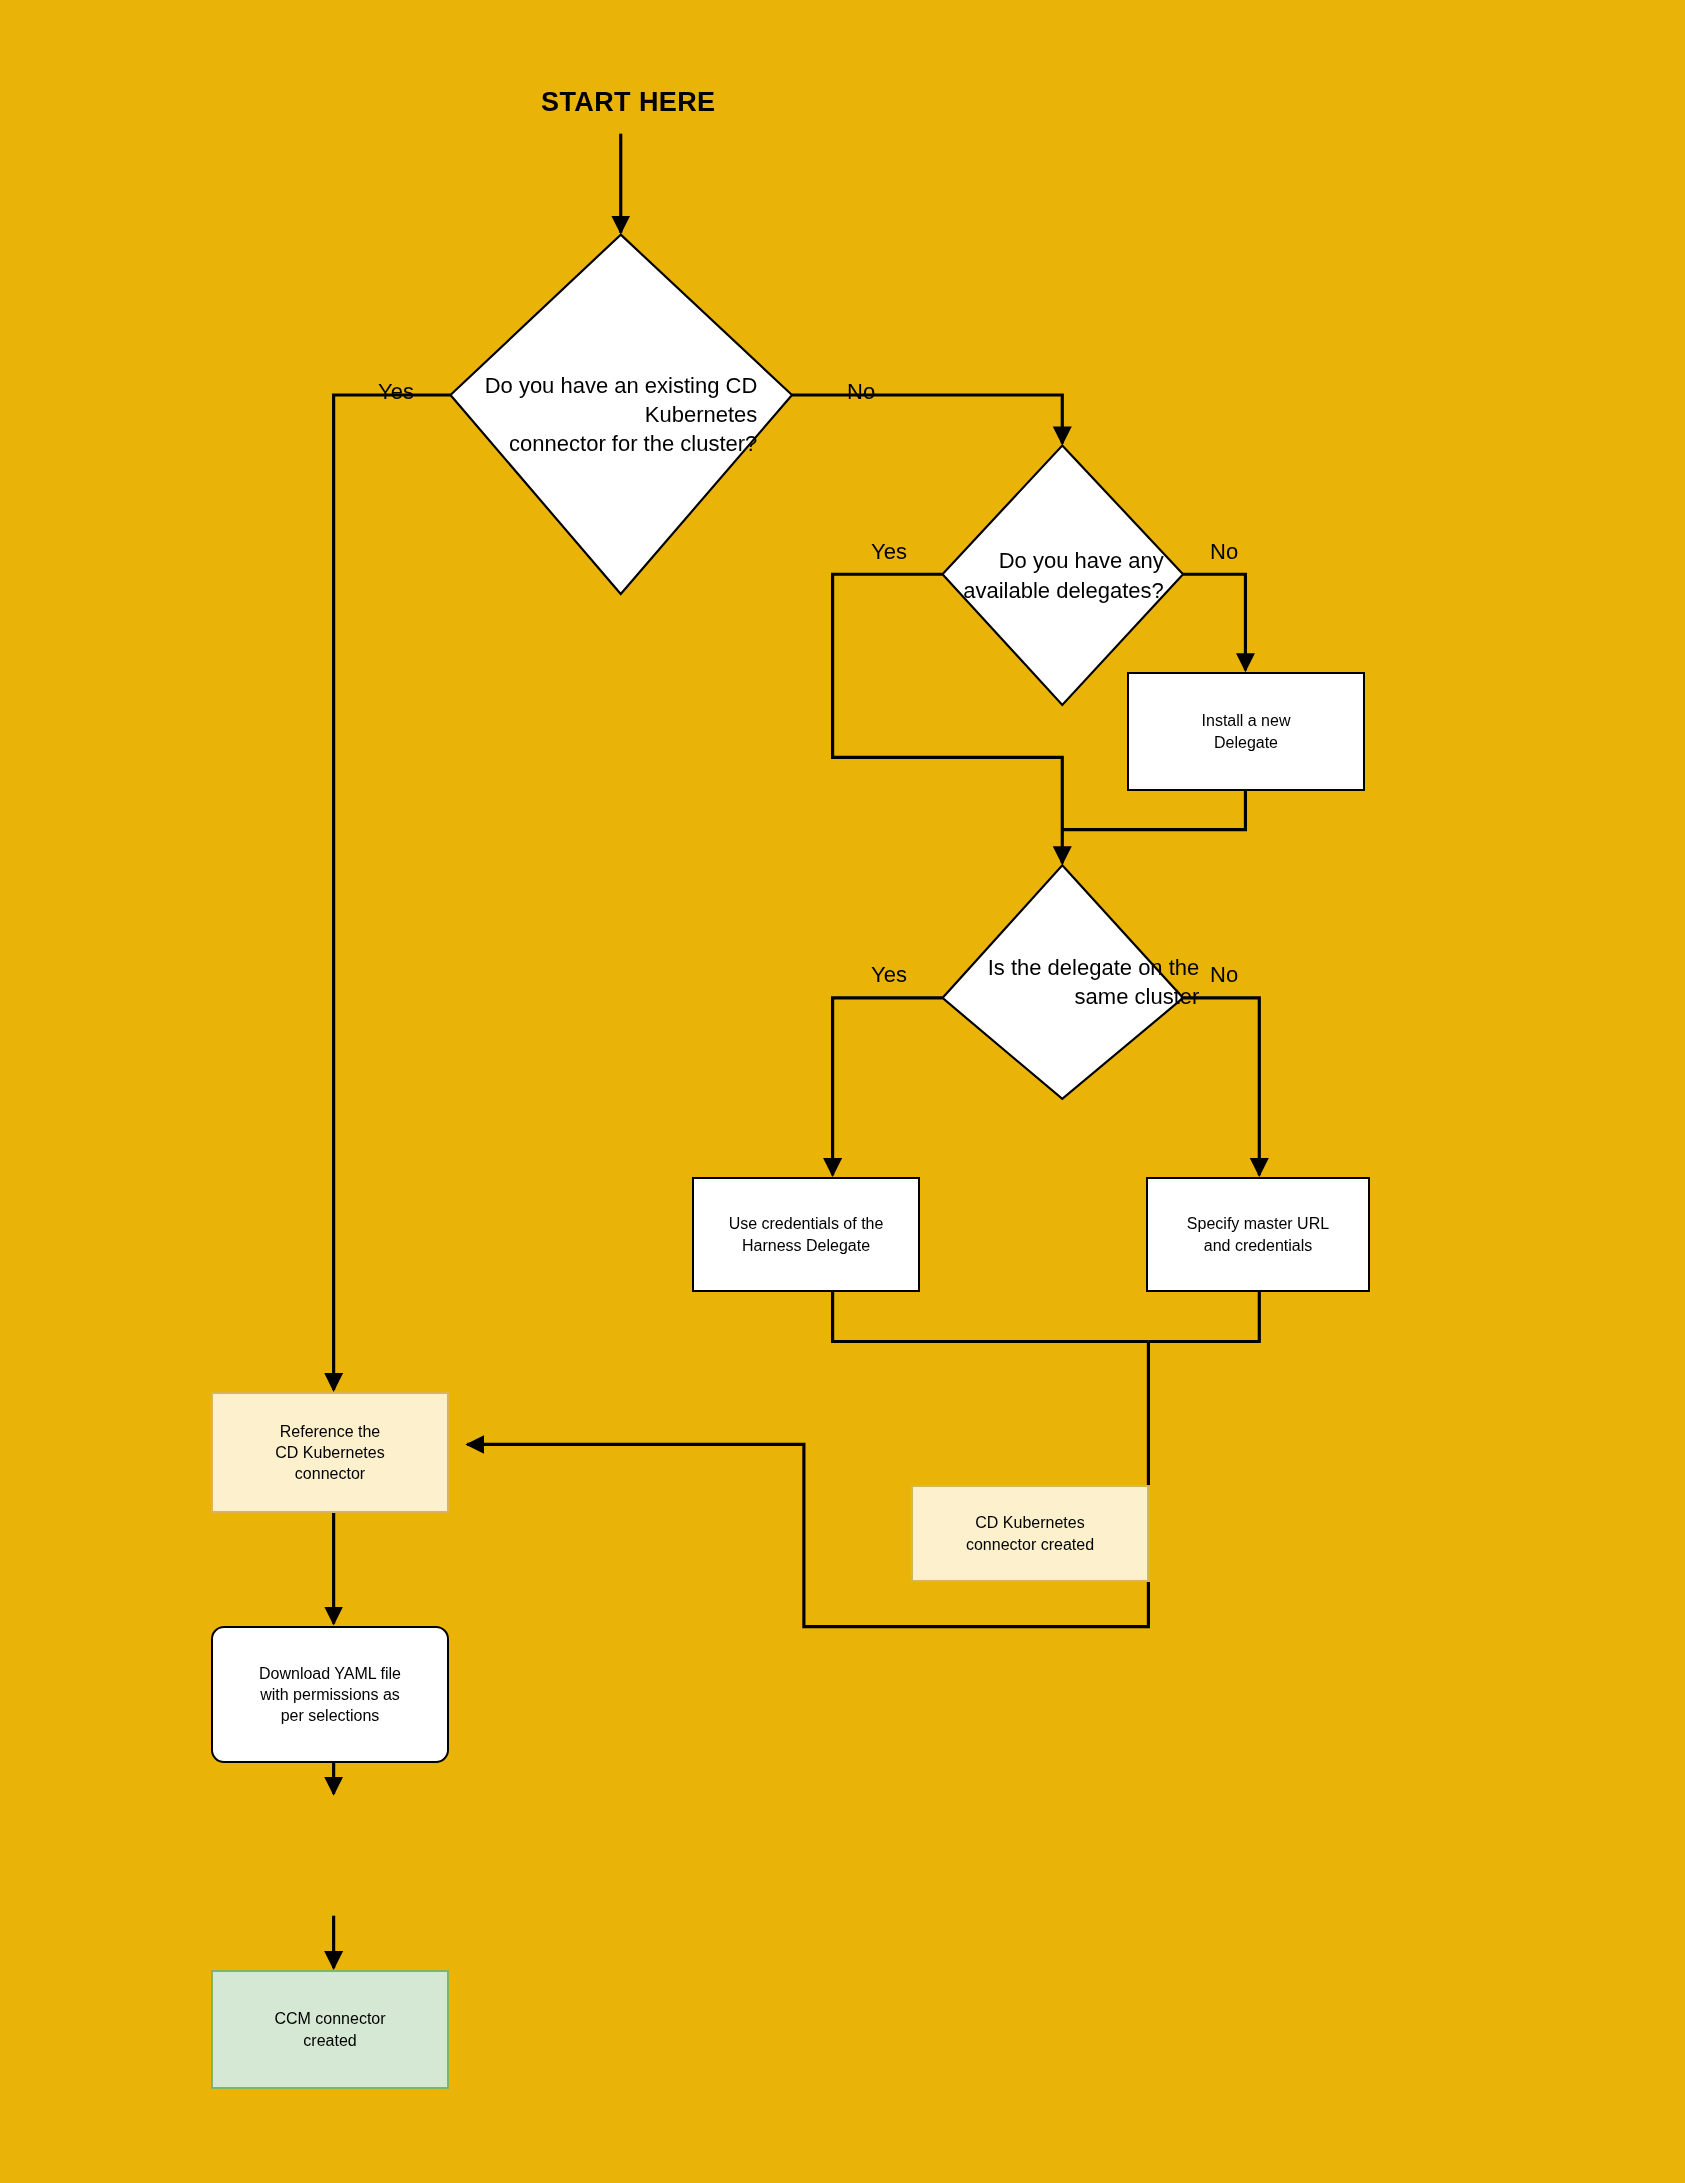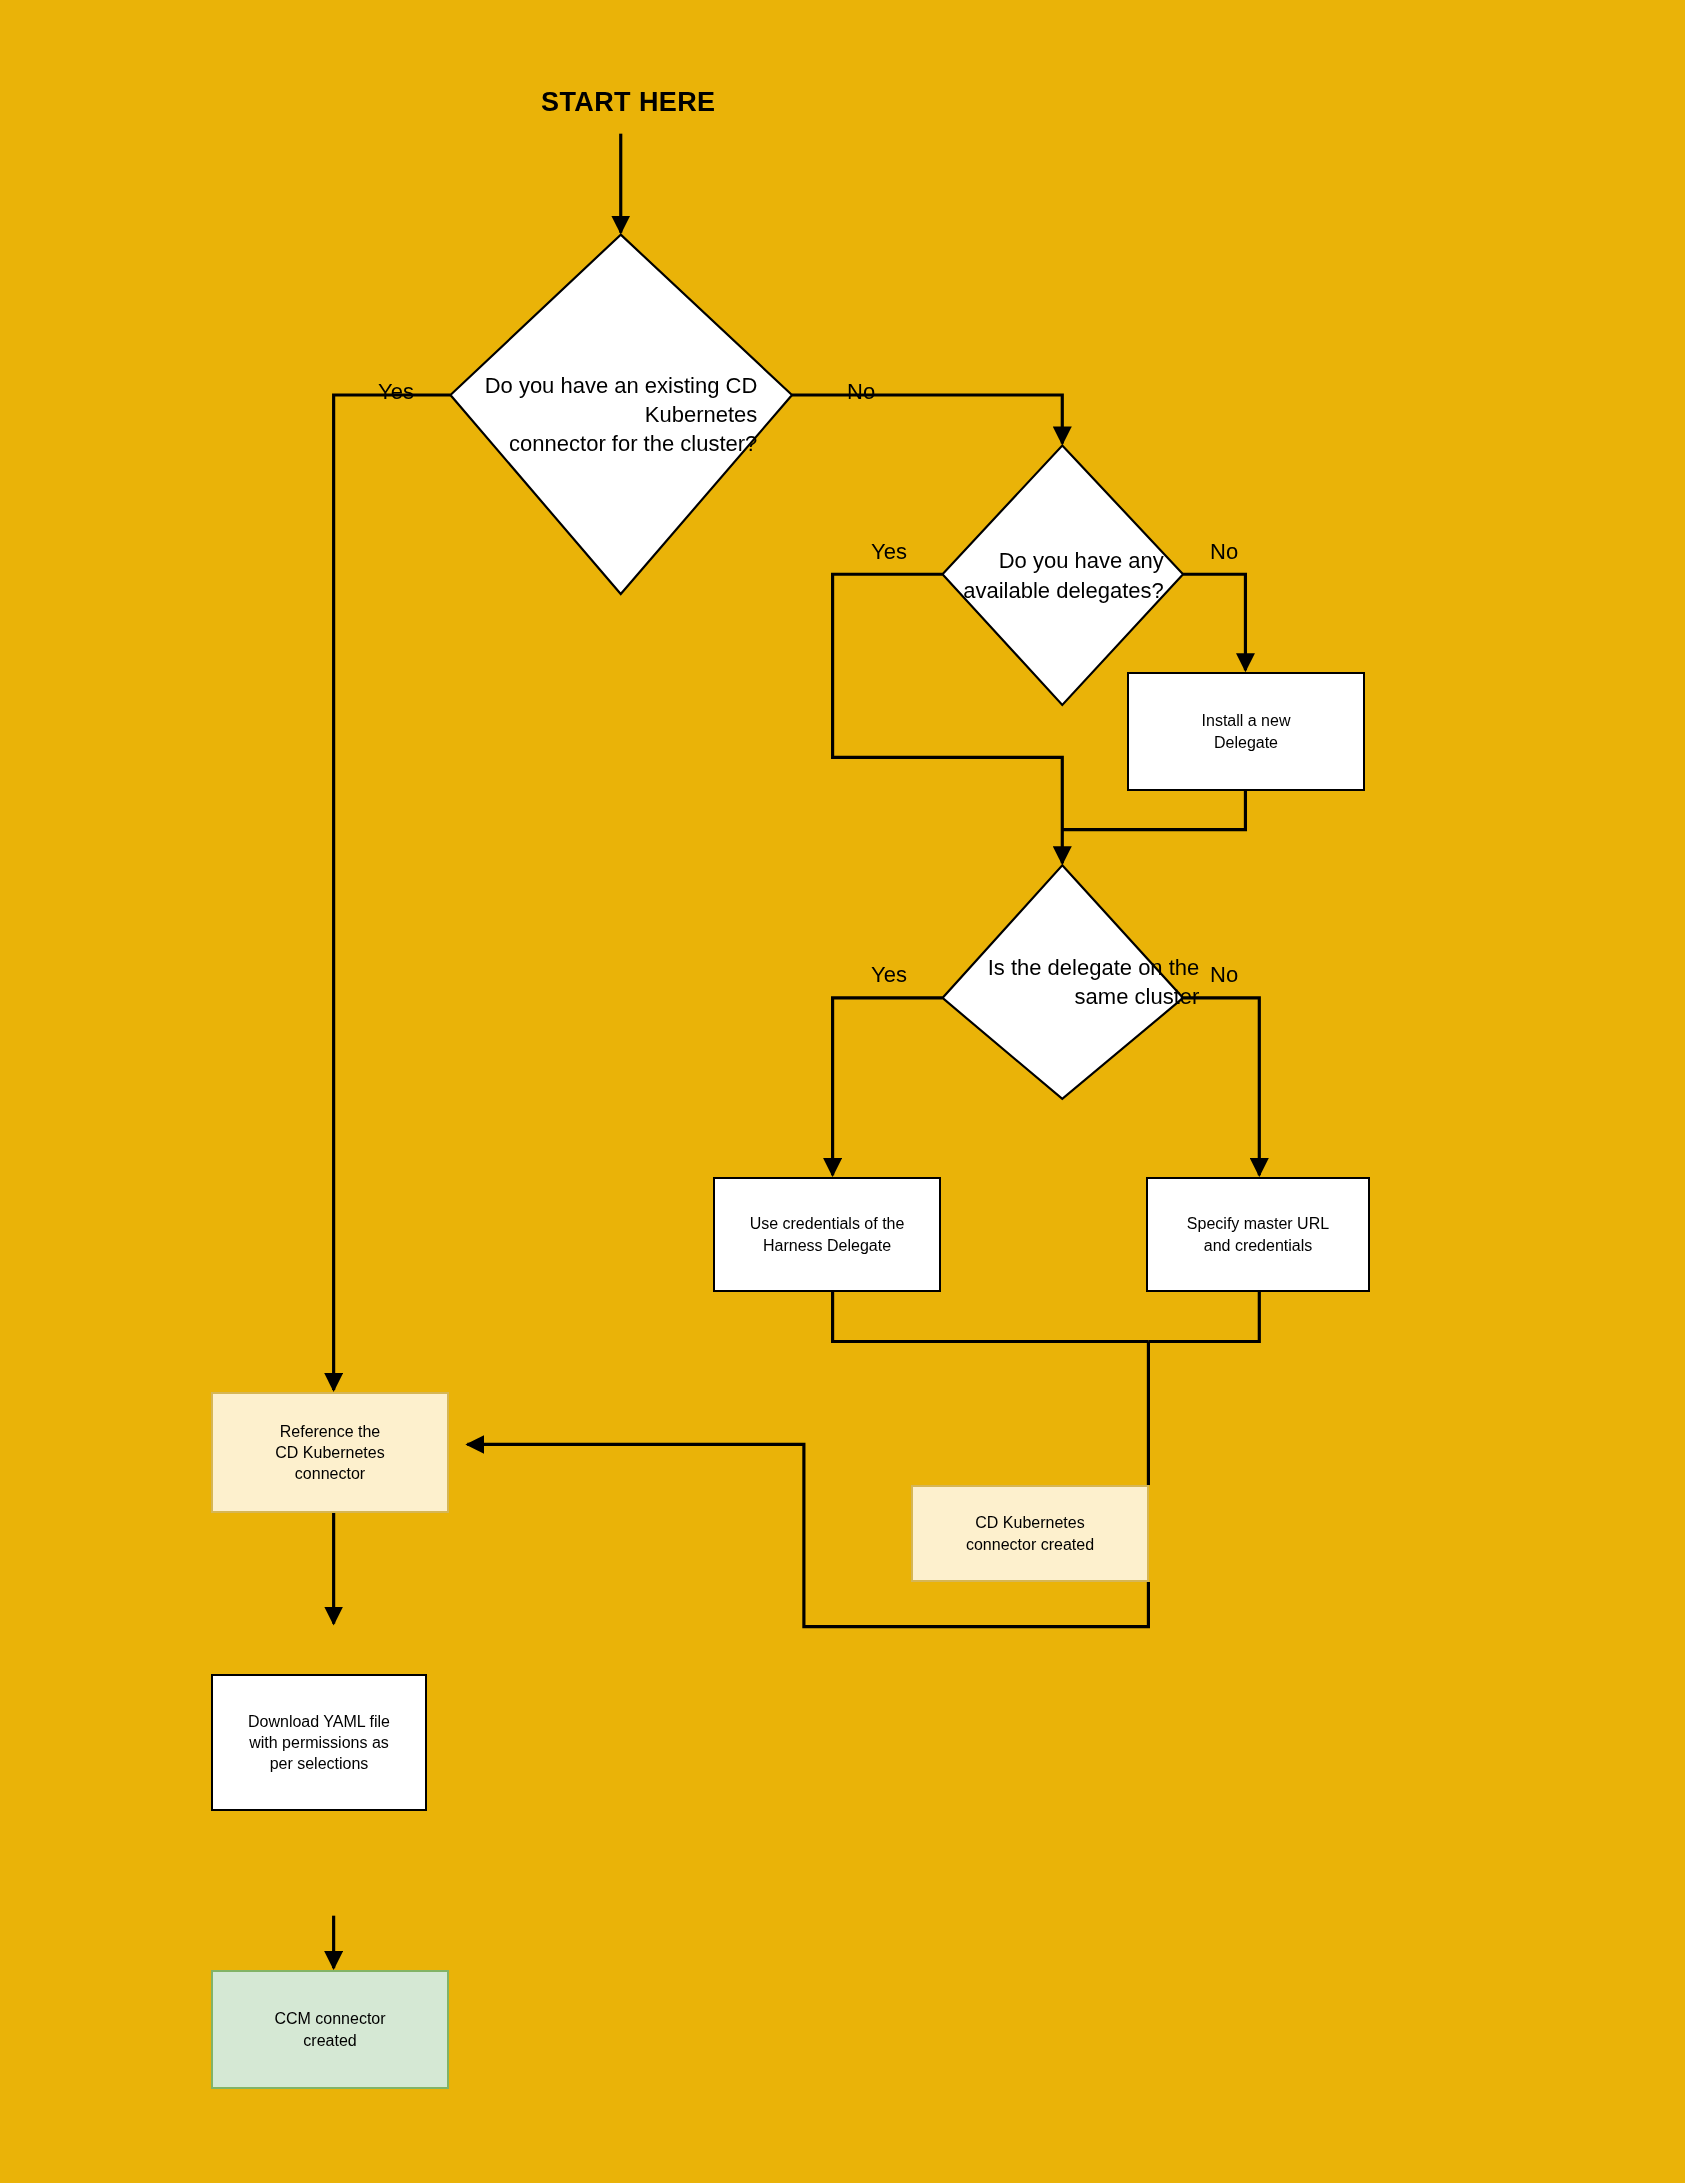--- a/index.html
+++ b/index.html
@@ -160,42 +160,42 @@
 Delegate</span>
   </div>
 
   <div class="diamond-wrap" style="left:973px; top:865px; width:241px; height:234px;">
     <div class="diamond-label">Is the delegate on the
 same cluster</div>
   </div>
   <div class="edge-label" style="left:871px; top:962px;">Yes</div>
   <div class="edge-label" style="left:1210px; top:962px;">No</div>
 
-  <div class="node proc" style="left:713px; top:1177px; width:228px; height:115px;">
+  <div class="node proc" style="left:692px; top:1177px; width:228px; height:115px;">
     <span>Use credentials of the
 Harness Delegate</span>
   </div>
 
   <div class="node proc" style="left:1146px; top:1177px; width:224px; height:115px;">
     <span>Specify master URL
 and credentials</span>
   </div>
 
   <div class="node proc-orange" style="left:211px; top:1392px; width:238px; height:121px;">
     <span>Reference the
 CD Kubernetes
 connector</span>
   </div>
 
   <div class="node proc-orange" style="left:911px; top:1485px; width:238px; height:97px;">
     <span>CD Kubernetes
 connector created</span>
   </div>
 
-  <div class="node proc" style="left:211px; top:1674px; width:216px; height:137px;">
+  <div class="node proc" style="left:211px; top:1626px; width:238px; height:137px;border-radius:13px;">
     <span>Download YAML file
 with permissions as
 per selections</span>
   </div>
 
 
   <div class="node proc-green" style="left:211px; top:1970px; width:238px; height:119px;">
     <span>CCM connector
 created</span>
   </div>

